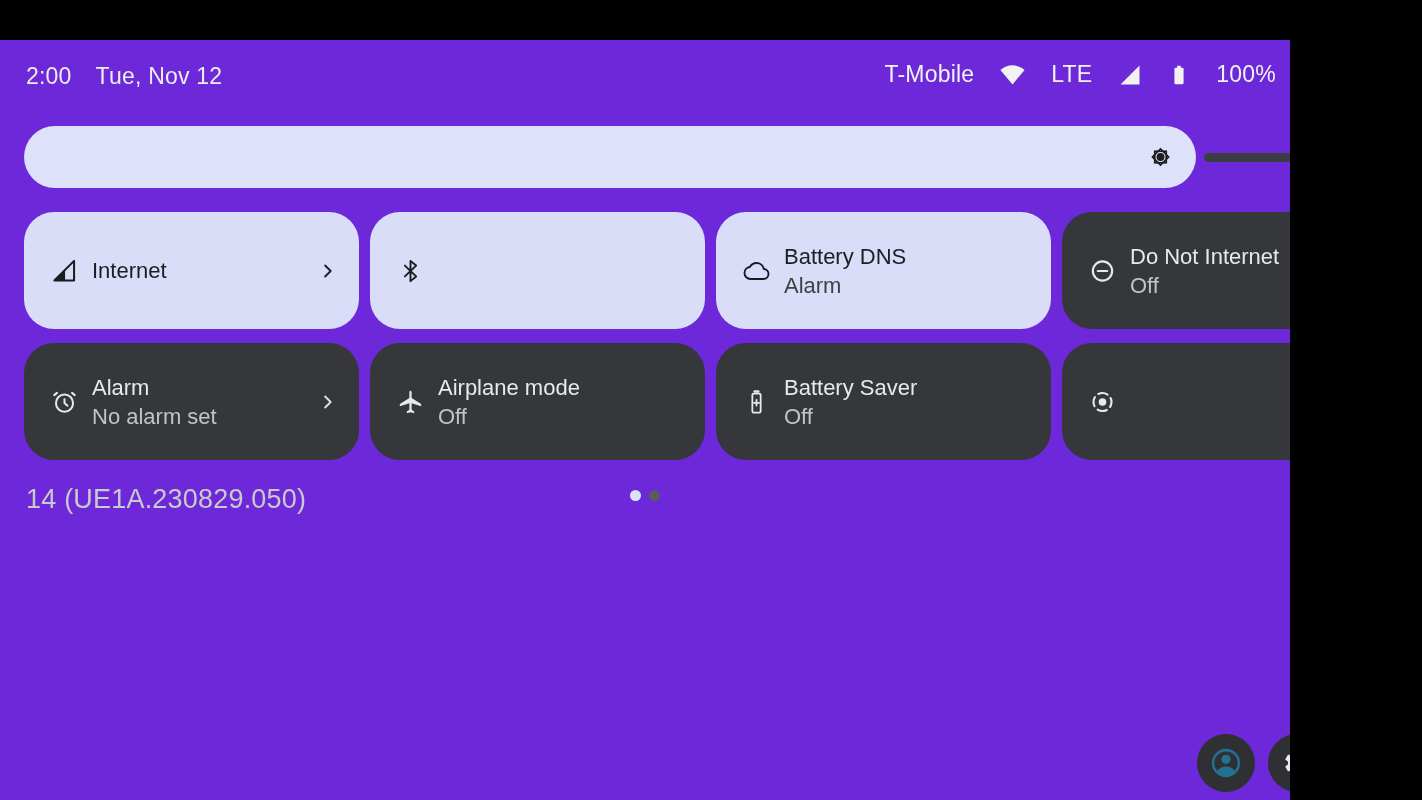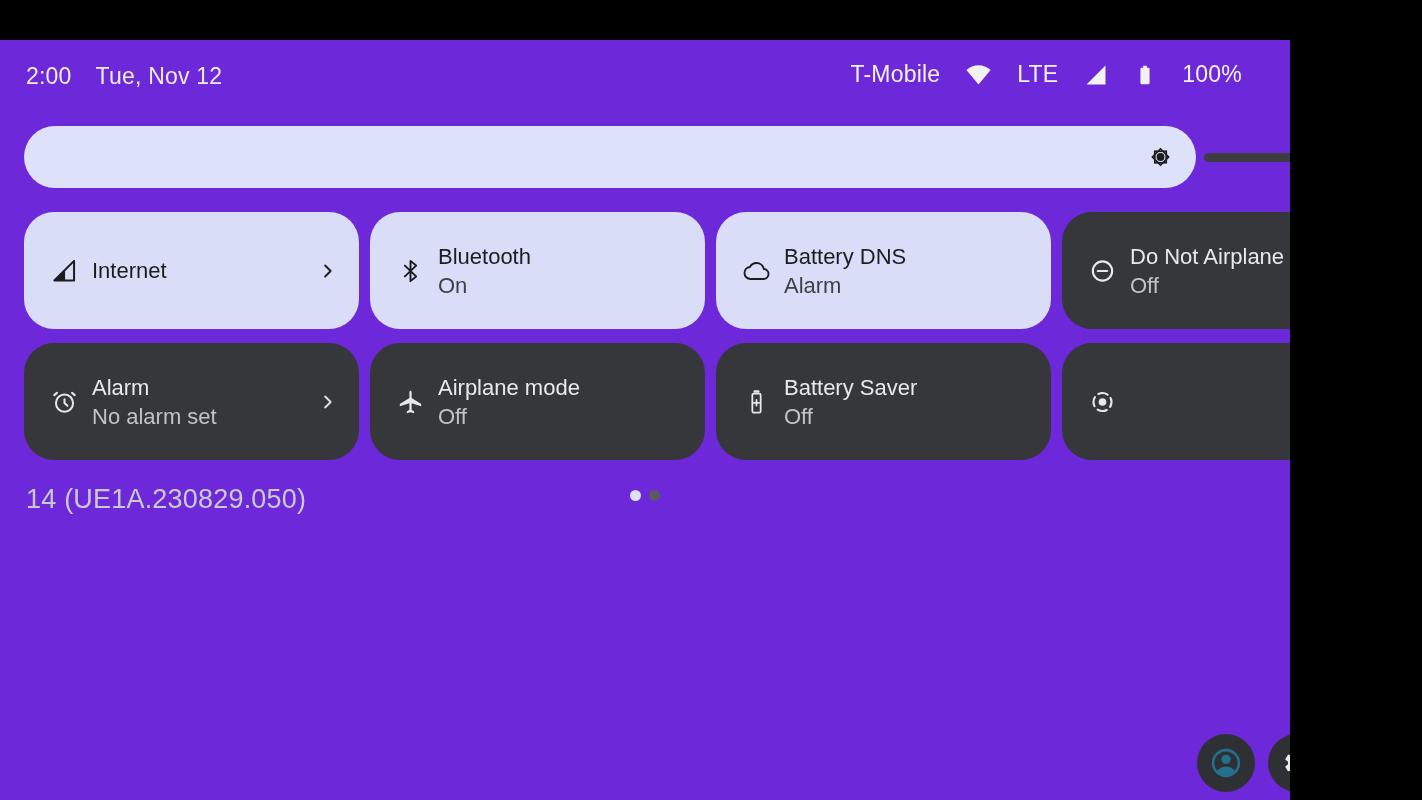--- a/index.html
+++ b/index.html
@@ -4,21 +4,21 @@
 <style>
   html,body{margin:0;padding:0;background:#000;}
   #screen{
     position:relative;width:1290px;height:800px;background:#6d28d9;overflow:hidden;
     font-family:"Liberation Sans", sans-serif;margin-top:40px;-webkit-font-smoothing:antialiased;
   }
   
   .statusbar{position:absolute;top:0;left:0;right:0;height:58px;}
   .sb-left{position:absolute;left:26px;top:23px;display:flex;align-items:center;gap:24px;
     color:#eceded;font-size:23px;font-weight:500;letter-spacing:.2px;}
-  .sb-right{position:absolute;right:48px;top:21px;display:flex;align-items:center;gap:26px;
+  .sb-right{position:absolute;right:14px;top:21px;display:flex;align-items:center;gap:26px;
     color:#f2f2f2;font-size:23px;font-weight:500;letter-spacing:.2px;}
   .sb-right svg{display:block;}
   
   .bright-wrap{position:absolute;left:24px;top:86px;width:1341px;height:62px;}
   .bright-fill{position:absolute;left:0;top:0;width:1172px;height:62px;border-radius:31px;background:#dde1f9;}
   .bright-icon{position:absolute;right:22px;top:50%;transform:translateY(-50%);width:27px;height:27px;color:#1b1c1e;}
   .bright-track{position:absolute;left:1180px;top:27px;width:161px;height:9px;border-radius:5px;background:#3b3d41;}
   
   .tile{position:absolute;width:335px;height:117px;border-radius:30px;}
   .tile.on{background:#d9ddf8;color:#1b1c1e;}
@@ -113,24 +113,20 @@
         </svg>
     </span>
   </div>
 
   <div class="tile on" style="left:370px;top:172px;">
     <span class="t-icon">
       <svg viewBox="0 0 24 24" width="27" height="27" fill="none" stroke="currentColor" stroke-width="1.7" stroke-linecap="round" stroke-linejoin="round">
           <path d="M7 7.2 L17 16.8 L12 21 L12 3 L17 7.2 L7 16.8"></path>
         </svg>
     </span>
-    <div class="t-text">
-      <div class="t-title">Bluetooth</div>
-      <div class="t-sub">On</div>
-    </div>
   </div>
 
   <div class="tile on" style="left:716px;top:172px;">
     <span class="t-icon">
       <svg viewBox="-1.5 -1.5 27 27" width="27" height="27" fill="none" stroke="currentColor" stroke-width="1.9" stroke-linejoin="round">
           <path d="M19.35 10.04A7.49 7.49 0 0 0 12 4C9.11 4 6.6 5.64 5.35 8.04A5.994 5.994 0 0 0 0 14c0 3.31 2.69 6 6 6h13c2.76 0 5-2.24 5-5 0-2.64-2.05-4.78-4.65-4.96z"></path>
         </svg>
     </span>
     <div class="t-text">
       <div class="t-title">Battery DNS</div>
@@ -139,21 +135,21 @@
   </div>
 
   <div class="tile off" style="left:1062px;top:172px;">
     <span class="t-icon">
       <svg viewBox="0 0 24 24" width="27" height="27" fill="none" stroke="currentColor" stroke-width="1.9" stroke-linecap="round">
           <circle cx="12" cy="12" r="8.6"></circle>
           <line x1="7.8" y1="12" x2="16.2" y2="12"></line>
         </svg>
     </span>
     <div class="t-text">
-      <div class="t-title">Do Not Airplane</div>
+      <div class="t-title">Do Not Internet</div>
       <div class="t-sub">Off</div>
     </div>
   </div>
 
   <div class="tile off" style="left:24px;top:303px;">
     <span class="t-icon">
       <svg viewBox="0 0 24 24" width="27" height="27" fill="none" stroke="currentColor" stroke-width="1.8" stroke-linecap="round">
           <circle cx="12" cy="13" r="7.6"></circle>
           <path d="M12 9.6 V13 L14.6 15.3"></path>
           <path d="M5.3 3.9 L2.9 5.9"></path>

